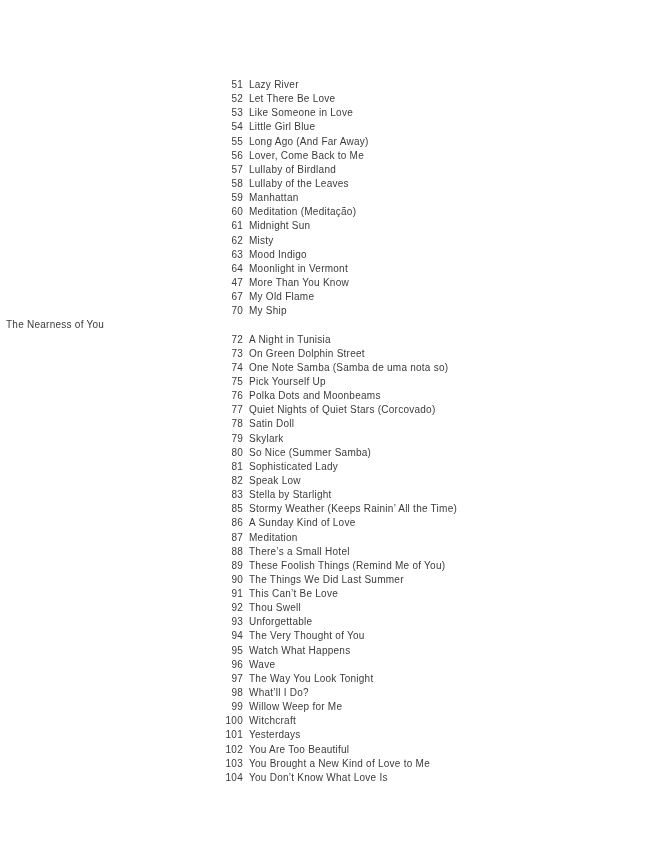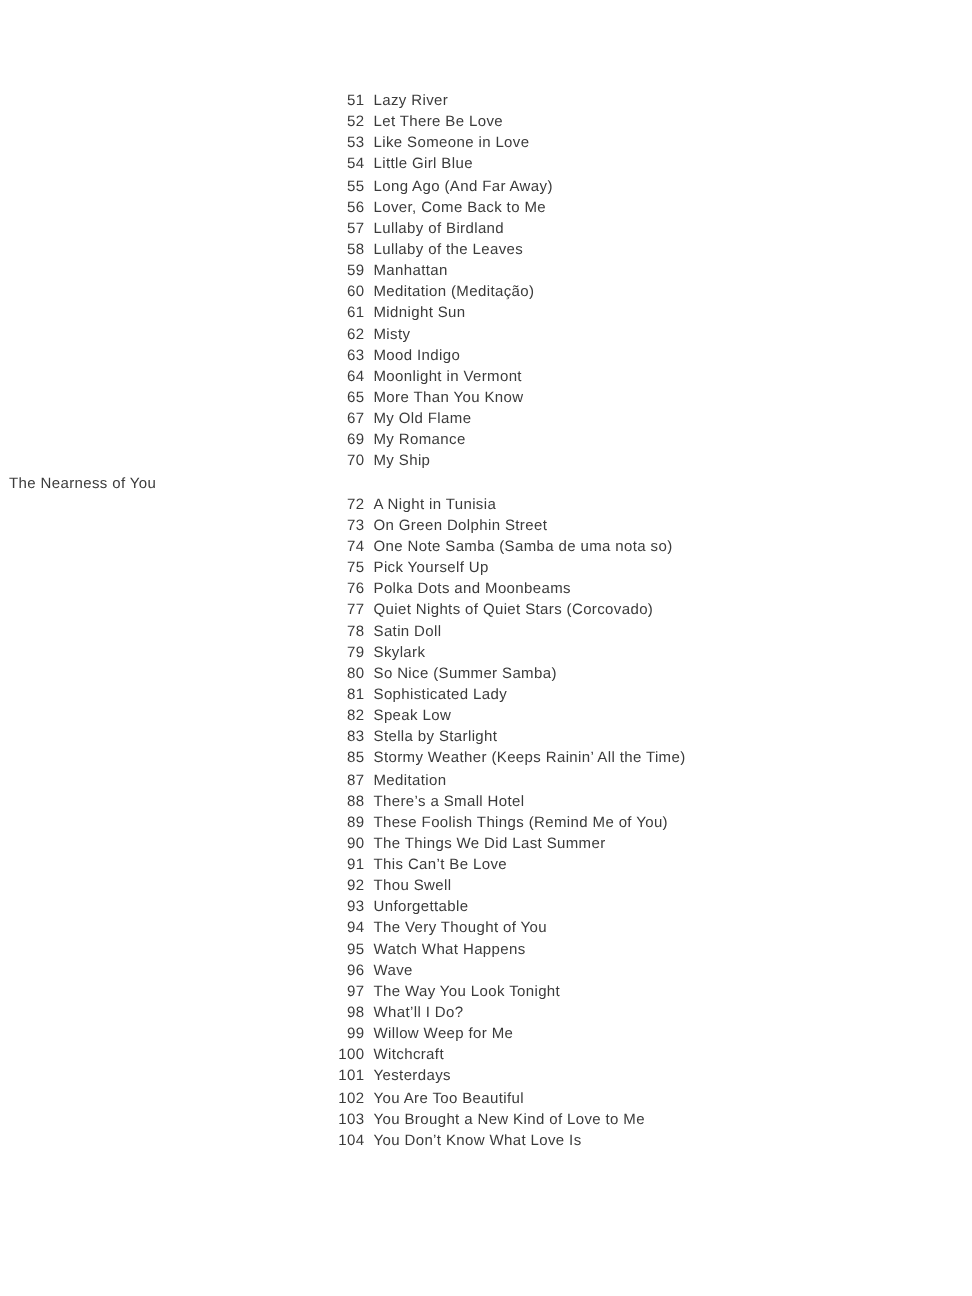--- a/index.html
+++ b/index.html
@@ -39,20 +39,21 @@
   }
   .num {
     width: 243px;
     text-align: right;
     flex: 0 0 auto;
   }
   .title {
     margin-left: 6px;
     white-space: nowrap;
     flex: 0 0 auto;
+    margin-top: 17px;
   }
 </style>
 </head>
 <body>
 
 <div class="page">
   <div class="song-list" id="song-list">
   <div class="row">
     <span class="num">51</span>
     <span class="title">Lazy River</span>
@@ -117,35 +118,31 @@
     <span class="num">63</span>
     <span class="title">Mood Indigo</span>
   </div>
 
   <div class="row">
     <span class="num">64</span>
     <span class="title">Moonlight in Vermont</span>
   </div>
 
   <div class="row">
-    <span class="num">65</span>
+    <span class="num">47</span>
     <span class="title">More Than You Know</span>
   </div>
 
 
   <div class="row">
     <span class="num">67</span>
     <span class="title">My Old Flame</span>
   </div>
 
 
-  <div class="row">
-    <span class="num">69</span>
-    <span class="title">My Romance</span>
-  </div>
 
   <div class="row">
     <span class="num">70</span>
     <span class="title">My Ship</span>
   </div>
 
   <div class="row">
     <span class="title">The Nearness of You</span>
   </div>
 
@@ -208,20 +205,24 @@
     <span class="num">83</span>
     <span class="title">Stella by Starlight</span>
   </div>
 
 
   <div class="row">
     <span class="num">85</span>
     <span class="title">Stormy Weather (Keeps Rainin’ All the Time)</span>
   </div>
 
+  <div class="row">
+    <span class="num">86</span>
+    <span class="title">A Sunday Kind of Love</span>
+  </div>
 
   <div class="row">
     <span class="num">87</span>
     <span class="title">Meditation</span>
   </div>
 
   <div class="row">
     <span class="num">88</span>
     <span class="title">There’s a Small Hotel</span>
   </div>

